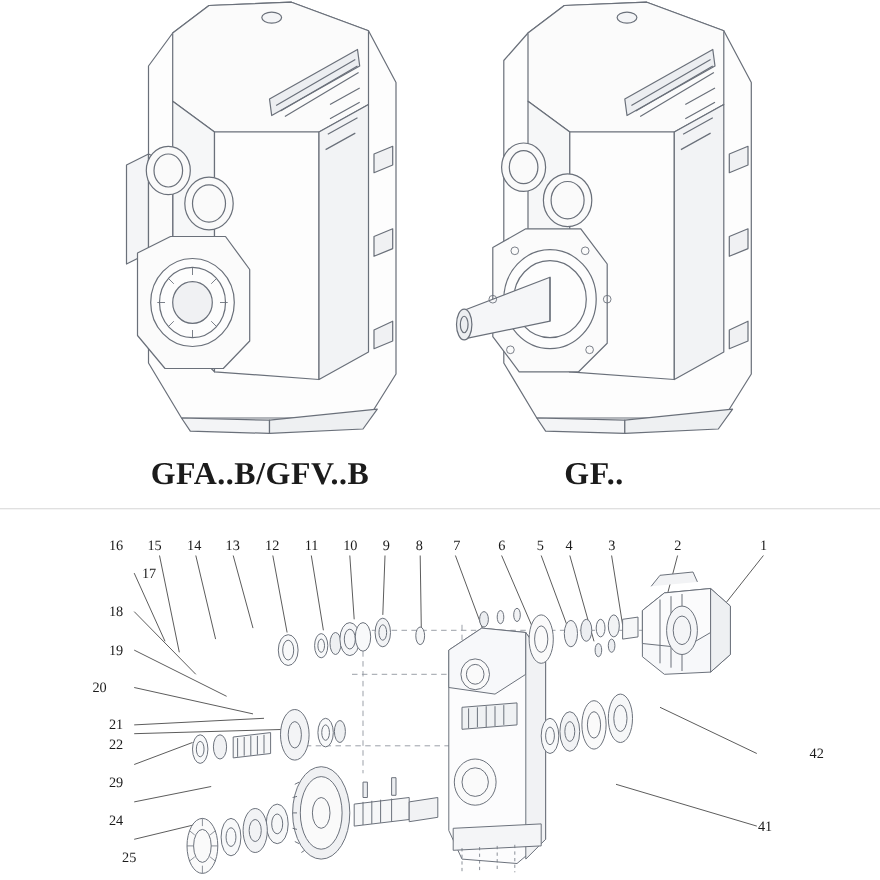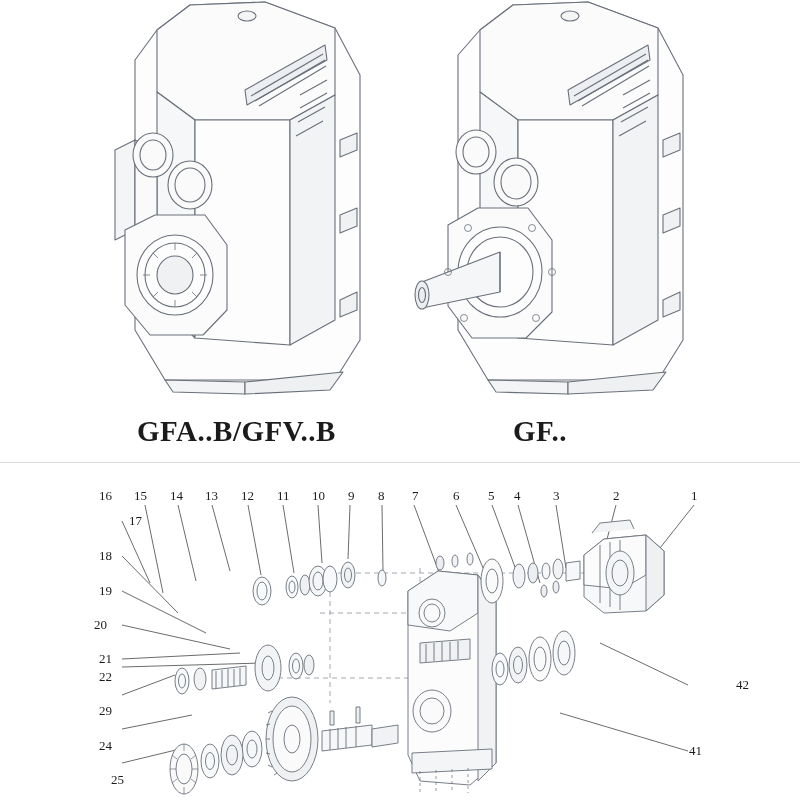--- a/index.html
+++ b/index.html
@@ -315,21 +315,21 @@
     <div class="num" style="left:453px; top:25px;">6</div>
     <div class="num" style="left:488px; top:25px;">5</div>
     <div class="num" style="left:514px; top:25px;">4</div>
     <div class="num" style="left:553px; top:25px;">3</div>
     <div class="num" style="left:613px; top:25px;">2</div>
     <div class="num" style="left:691px; top:25px;">1</div>
 
     <div class="num" style="left:99px; top:50px;margin-left:30px;">17</div>
     <div class="num" style="left:99px; top:85px;">18</div>
     <div class="num" style="left:99px; top:120px;">19</div>
-    <div class="num" style="left:94px; top:154px;">20</div>
+    <div class="num" style="left:84px; top:154px;">20</div>
     <div class="num" style="left:99px; top:188px;">21</div>
     <div class="num" style="left:99px; top:206px;">22</div>
     <div class="num" style="left:99px; top:240px;">29</div>
     <div class="num" style="left:99px; top:275px;">24</div>
     <div class="num" style="left:99px; top:309px;margin-left:12px;">25</div>
 
     <div class="num" style="left:700px; top:214px;margin-left:36px;">42</div>
     <div class="num" style="left:689px; top:280px;">41</div>
 
   </div>

